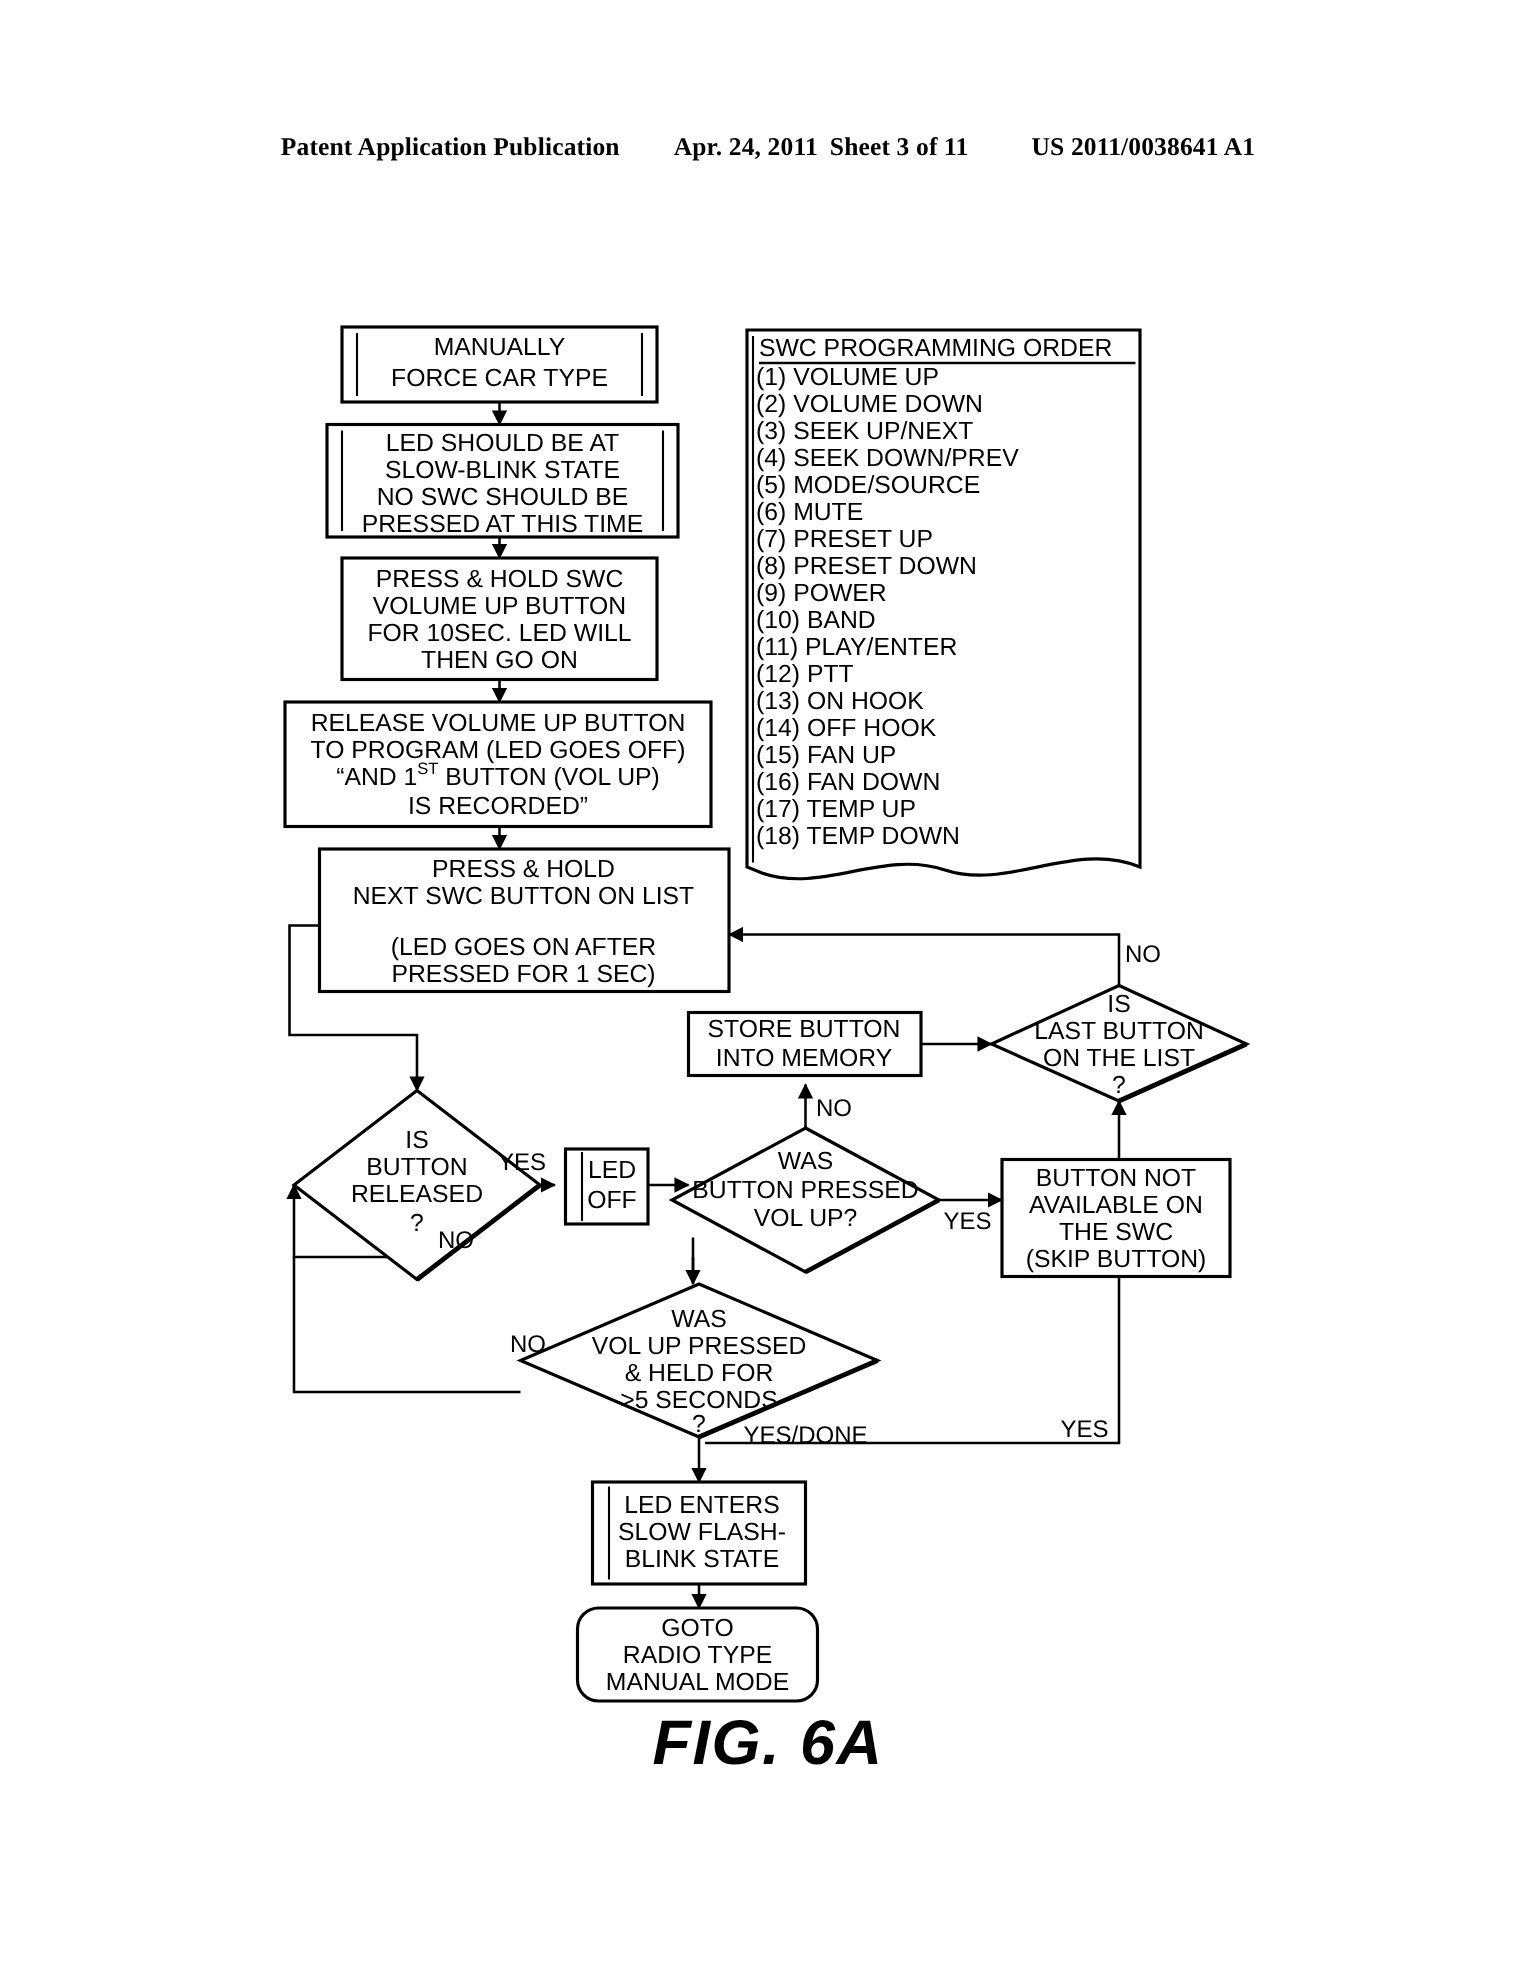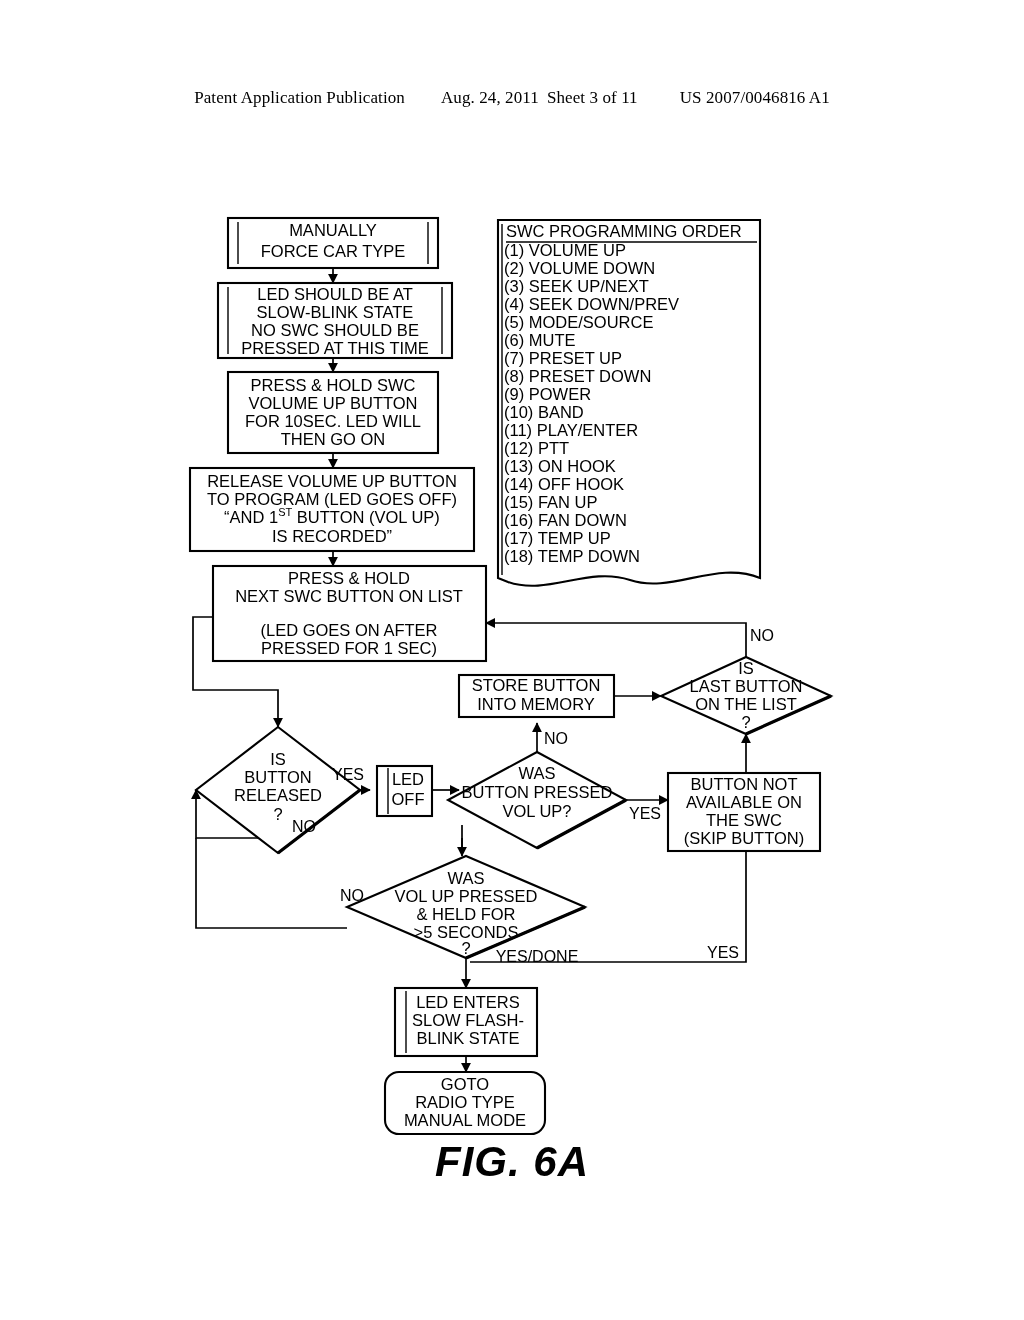--- a/index.html
+++ b/index.html
@@ -10,21 +10,21 @@
     position:relative;
     overflow:hidden;
   }
   #sheet{position:absolute;left:0;top:0;width:1024px;height:1320px;}
 
   
   .hdr{
     position:absolute;top:88px;left:0;width:1024px;
     display:flex;justify-content:center;align-items:baseline;
     font-family:"Liberation Serif", serif;
-    font-weight:normal;font-size:17px;letter-spacing:.1px;
+    font-weight:bold;font-size:17px;letter-spacing:.1px;
     white-space:pre;
   }
   .hdr .g1{margin-right:36px;}
   .hdr .g2{margin-right:42px;}
   .hdr .g2 .sp{display:inline-block;width:8px;}
 
   
   .figlabel{
     position:absolute;left:0;top:1138px;width:1024px;text-align:center;
     font-family:"Liberation Sans", sans-serif;
@@ -45,22 +45,22 @@
   svg .shape{fill:#ffffff;stroke:#000000;stroke-width:2.1;}
   svg .shape-thin{fill:none;stroke:#000000;stroke-width:1.4;}
   svg .conn{stroke:#000000;stroke-width:1.7;fill:none;}
   svg .conn-thick{stroke:#000000;stroke-width:3.2;fill:none;stroke-linecap:butt;}
 </style>
 </head>
 <body>
 
 <div class="hdr">
   <span class="g1">Patent Application Publication</span>
-  <span class="g2"><span>Aug. 24, 2011</span><span class="sp"></span><span>Sheet 3 of 11</span></span>
-  <span>US 2007/0046816 A1</span>
+  <span class="g2"><span>Apr. 24, 2011</span><span class="sp"></span><span>Sheet 3 of 11</span></span>
+  <span>US 2011/0038641 A1</span>
 </div>
 
 <svg id="sheet" viewBox="0 0 1024 1320">
   <defs>
     <marker id="arw" viewBox="0 0 10 10" refX="9.2" refY="5" markerWidth="6" markerHeight="6" orient="auto-start-reverse">
       <path d="M 0 0 L 10 5 L 0 10 z" fill="#000"></path>
     </marker>
   </defs>
 
   <g>

